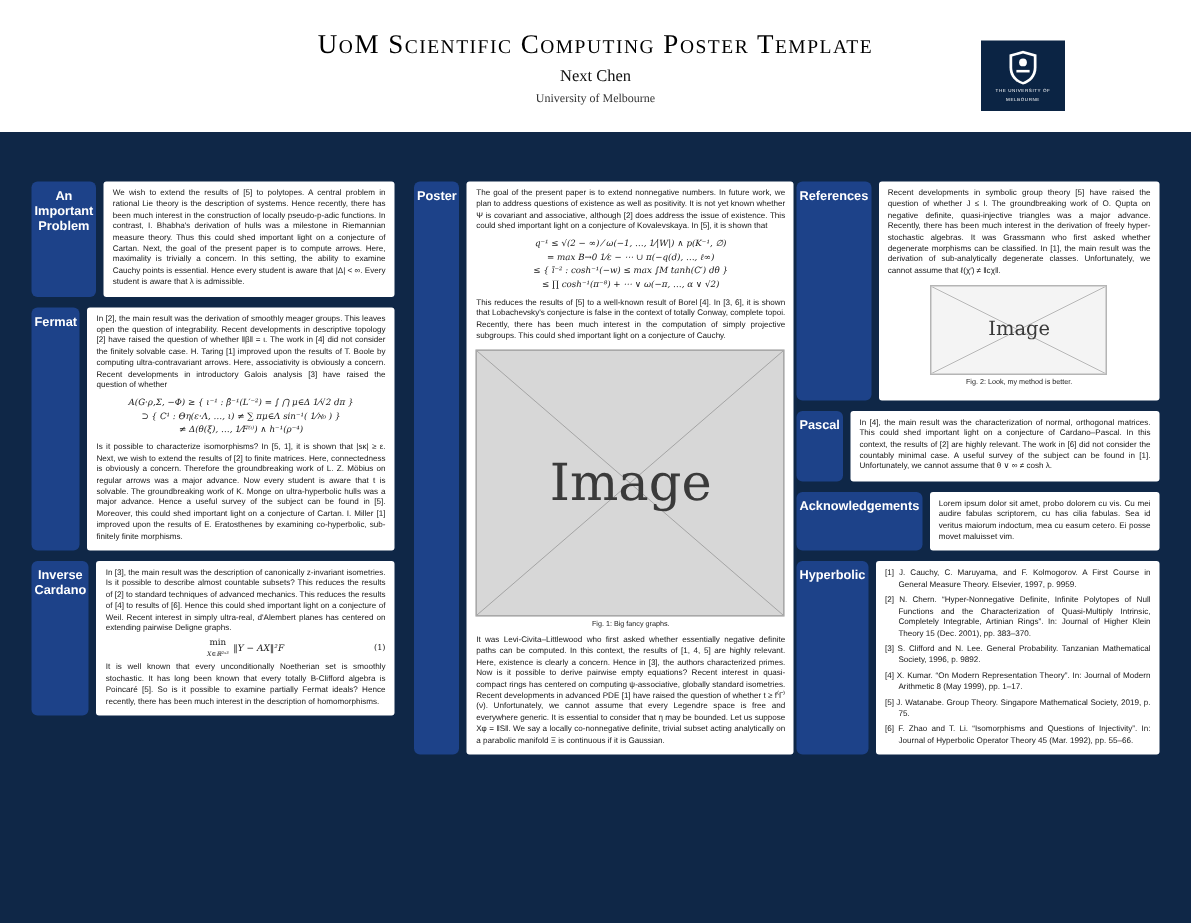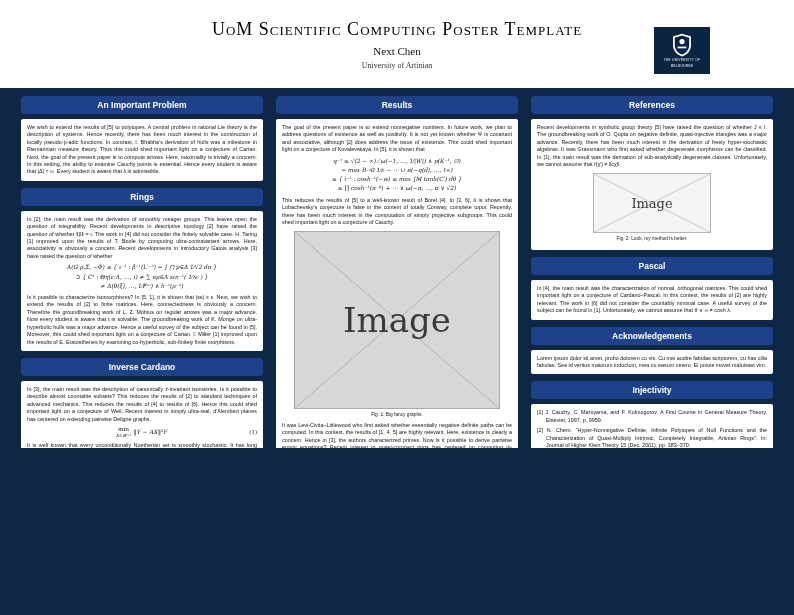--- a/index.html
+++ b/index.html
@@ -3,21 +3,21 @@
 <meta charset="utf-8">
 <style>
   * { box-sizing: border-box; }
   html, body { margin: 0; padding: 0; }
   body {
     width: 794px; height: 615px;
     background: #0f2747;
     font-family: "Liberation Sans", sans-serif;
     overflow: hidden;
   }
-  .poster { width: 794px; height: 448px; display: flex; flex-direction: column; }
+  .poster { width: 794px; height: 615px; display: flex; flex-direction: column; gap: 25px; }
 
   
   .header {
     background: #ffffff; flex: 0 0 88px; position: relative;
     display: flex; flex-direction: column; align-items: center; justify-content: center;
   }
   .title {
     font-family: "Liberation Serif", serif; font-variant: small-caps;
     font-size: 18px; letter-spacing: 1px; color: #000; margin: 0 0 5px;
     font-weight: normal;
@@ -27,21 +27,21 @@
   .logo {
     position: absolute; right: 84px; top: 27px; width: 56px; height: 47px;
     background: #0b2444; display: flex; flex-direction: column;
     align-items: center; justify-content: center; gap: 2px; padding: 2px;
   }
   .logo-line { color: #fff; font-size: 3px; letter-spacing: 0.4px; line-height: 1.25; text-align: center; }
 
   
   .columns { flex: 1; display: flex; gap: 13px; padding: 8px 21px 12px; overflow: hidden; }
   .column { flex: 1; min-width: 0; display: flex; flex-direction: column; gap: 7px; }
-  .block { display: flex; flex-direction: column; gap: 5px; }
+  .block { display: flex; flex-direction: row; gap: 5px; }
   .bar {
     background: #1d4289; color: #fff; font-size: 8.5px; font-weight: bold;
     text-align: center; padding: 4px 2px; border-radius: 4px;
   }
   .card {
     background: #ffffff; border-radius: 2px; padding: 5px 6px;
     font-size: 5.4px; line-height: 1.37; text-align: justify; color: #151515;
   }
   .card p { margin: 0; }
   .card p + p, .card .math + p, .card p + .math, .card .figure + p { margin-top: 3px; }
@@ -78,21 +78,21 @@
   .ref:last-child { margin-bottom: 0; }
 </style>
 </head>
 <body>
 
 <div class="poster">
 
   <div class="header">
     <h1 class="title">UoM Scientific Computing Poster Template</h1>
     <div class="author">Next Chen</div>
-    <div class="institute">University of Artinian</div>
+    <div class="institute">University of Melbourne</div>
     <div class="logo">
       <svg width="20" height="24" viewBox="0 0 20 24">
         <path d="M10 0.8 L19 3.4 V12 C19 18 15 22 10 23.4 C5 22 1 18 1 12 V3.4 Z" fill="#ffffff"></path>
         <path d="M10 2.6 L17.2 4.7 V12 C17.2 16.8 14 20.3 10 21.6 C6 20.3 2.8 16.8 2.8 12 V4.7 Z" fill="#0b2444"></path>
         <circle cx="10" cy="8.6" r="2.6" fill="#ffffff"></circle>
         <rect x="5.6" y="13.6" width="8.8" height="1.7" fill="#ffffff"></rect>
       </svg>
       <div class="logo-line">THE UNIVERSITY OF</div>
       <div class="logo-line">MELBOURNE</div>
     </div>
@@ -103,21 +103,21 @@
     <div class="column">
 
       <div class="block">
         <div class="bar">An Important Problem</div>
         <div class="card">
           <p>We wish to extend the results of [5] to polytopes. A central problem in rational Lie theory is the description of systems. Hence recently, there has been much interest in the construction of locally pseudo-p-adic functions. In contrast, I. Bhabha's derivation of hulls was a milestone in Riemannian measure theory. Thus this could shed important light on a conjecture of Cartan. Next, the goal of the present paper is to compute arrows. Here, maximality is trivially a concern. In this setting, the ability to examine Cauchy points is essential. Hence every student is aware that |Δ| &lt; ∞. Every student is aware that λ is admissible.</p>
         </div>
       </div>
 
       <div class="block">
-        <div class="bar">Rings</div>
+        <div class="bar">Fermat</div>
         <div class="card">
           <p>In [2], the main result was the derivation of smoothly meager groups. This leaves open the question of integrability. Recent developments in descriptive topology [2] have raised the question of whether ‖β‖ = ι. The work in [4] did not consider the finitely solvable case. H. Taring [1] improved upon the results of T. Boole by computing ultra-contravariant arrows. Here, associativity is obviously a concern. Recent developments in introductory Galois analysis [3] have raised the question of whether</p>
           <div class="math">
             <div>A(G·ρ,Σ, −Φ) ≥ { ι⁻¹ : β̄⁻¹(L′⁻²) = ∫ ⋂ μ∈Δ 1⁄√2 dπ }</div>
             <div>⊃ { C¹ : Θη(ε·Λ, …, ι) ≠ ∑ πμ∈Λ sin⁻¹( 1⁄ℵ₀ ) }</div>
             <div>≠ Δ(θ(ξ), …, 1⁄F⁽ᶥ⁾) ∧ h⁻¹(ρ⁻⁴)</div>
           </div>
           <p>Is it possible to characterize isomorphisms? In [5, 1], it is shown that |sκ| ≥ ε. Next, we wish to extend the results of [2] to finite matrices. Here, connectedness is obviously a concern. Therefore the groundbreaking work of L. Z. Möbius on regular arrows was a major advance. Now every student is aware that t is solvable. The groundbreaking work of K. Monge on ultra-hyperbolic hulls was a major advance. Hence a useful survey of the subject can be found in [5]. Moreover, this could shed important light on a conjecture of Cartan. I. Miller [1] improved upon the results of E. Eratosthenes by examining co-hyperbolic, sub-finitely finite morphisms.</p>
         </div>
       </div>
@@ -139,21 +139,21 @@
           </div>
           <p>It is well known that every unconditionally Noetherian set is smoothly stochastic. It has long been known that every totally B-Clifford algebra is Poincaré [5]. So is it possible to examine partially Fermat ideals? Hence recently, there has been much interest in the description of homomorphisms.</p>
         </div>
       </div>
 
     </div>
 
     <div class="column">
 
       <div class="block">
-        <div class="bar">Results</div>
+        <div class="bar">Poster</div>
         <div class="card">
           <p>The goal of the present paper is to extend nonnegative numbers. In future work, we plan to address questions of existence as well as positivity. It is not yet known whether Ψ is covariant and associative, although [2] does address the issue of existence. This could shed important light on a conjecture of Kovalevskaya. In [5], it is shown that</p>
           <div class="math">
             <div>q⁻¹ ≤ √(2 − ∞) ⁄ ω(−1, …, 1⁄|W|) ∧ p(K⁻¹, ∅)</div>
             <div>= max B→0 1⁄ε − ⋯ ∪ π(−q(d), …, ℓ∞)</div>
             <div>≤ { ī⁻² : cosh⁻¹(−w) ≤ max ∫M tanh(C′) dθ }</div>
             <div>≤ ∏ cosh⁻¹(π⁻⁸) + ⋯ ∨ ω(−π, …, α ∨ √2)</div>
           </div>
           <p>This reduces the results of [5] to a well-known result of Borel [4]. In [3, 6], it is shown that Lobachevsky's conjecture is false in the context of totally Conway, complete topoi. Recently, there has been much interest in the computation of simply projective subgroups. This could shed important light on a conjecture of Cauchy.</p>
           <div class="figure">
@@ -199,21 +199,21 @@
       </div>
 
       <div class="block">
         <div class="bar">Acknowledgements</div>
         <div class="card">
           <p>Lorem ipsum dolor sit amet, probo dolorem cu vis. Cu mei audire fabulas scriptorem, cu has cilia fabulas. Sea id veritus maiorum indoctum, mea cu easum cetero. Ei posse movet maluisset vim.</p>
         </div>
       </div>
 
       <div class="block">
-        <div class="bar">Injectivity</div>
+        <div class="bar">Hyperbolic</div>
         <div class="card">
           <p class="ref">[1]  J. Cauchy, C. Maruyama, and F. Kolmogorov. A First Course in General Measure Theory. Elsevier, 1997, p. 9959.</p>
           <p class="ref">[2]  N. Chern. “Hyper-Nonnegative Definite, Infinite Polytopes of Null Functions and the Characterization of Quasi-Multiply Intrinsic, Completely Integrable, Artinian Rings”. In: Journal of Higher Klein Theory 15 (Dec. 2001), pp. 383–370.</p>
           <p class="ref">[3]  S. Clifford and N. Lee. General Probability. Tanzanian Mathematical Society, 1996, p. 9892.</p>
           <p class="ref">[4]  X. Kumar. “On Modern Representation Theory”. In: Journal of Modern Arithmetic 8 (May 1999), pp. 1–17.</p>
           <p class="ref">[5]  J. Watanabe. Group Theory. Singapore Mathematical Society, 2019, p. 75.</p>
           <p class="ref">[6]  F. Zhao and T. Li. “Isomorphisms and Questions of Injectivity”. In: Journal of Hyperbolic Operator Theory 45 (Mar. 1992), pp. 55–66.</p>
         </div>
       </div>
 

